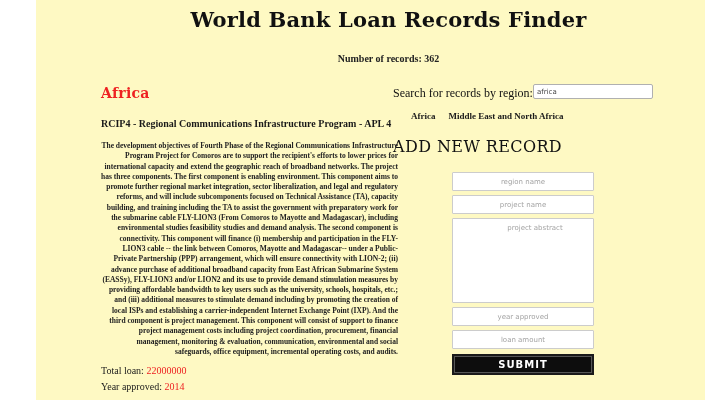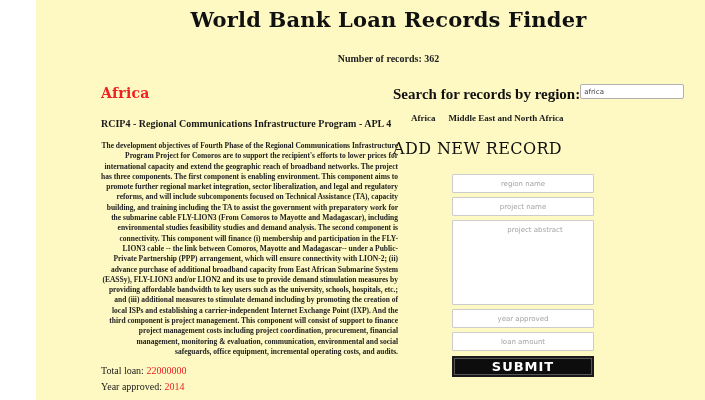--- a/index.html
+++ b/index.html
@@ -18,39 +18,39 @@
   .project-title { font-family:"Liberation Serif",serif; font-size:10px; font-weight:bold; margin-top:17px; color:#1a1a1a; }
   .abstract { font-family:"Liberation Serif",serif; font-size:7.5px; font-weight:bold; line-height:10.3px;
               margin-top:12px; color:#222; text-align:right; }
   .meta-line { font-family:"Liberation Serif",serif; font-size:10px; font-weight:normal; margin-top:8px; color:#1a1a1a; }
   .meta-line + .meta-line { margin-top:5px; }
   .red-value { color:#ee2222; }
 
   
   .right-col { position:absolute; left:357px; top:84px; width:260px; }
   .search-row { display:flex; align-items:flex-start; }
-  .search-label { font-family:"Liberation Serif",serif; font-size:15px; font-weight:bold; white-space:nowrap; padding-top:2px; color:#111; }
+  .search-label { font-family:"Liberation Serif",serif; font-size:12px; font-weight:normal; white-space:nowrap; padding-top:2px; color:#111; }
   .search-input { margin-left:auto; width:144px; height:15px; border:1px solid #b0b0b0; border-radius:2px;
                   font-family:"DejaVu Sans","Liberation Sans",sans-serif; font-size:7px; color:#444; padding:0 3px; outline:none; }
   .region-links { margin-top:10px; padding-left:18px; display:flex; gap:13px; }
   .region-link { font-family:"Liberation Serif",serif; font-size:9px; font-weight:bold; color:#1a1a1a; cursor:pointer; white-space:nowrap; }
 
   .add-heading { text-align:left; font-size:16px; font-weight:normal; margin-top:16px; letter-spacing:0.4px; color:#111; }
   .record-form { width:142px; margin:16px auto 0; display:flex; flex-direction:column; gap:4px; }
   .record-form input, .record-form textarea {
       width:100%; border:1px solid #cccccc; border-radius:1px; background:#fff;
       font-family:"DejaVu Sans","Liberation Sans",sans-serif; font-size:7px; color:#555;
       text-align:center; outline:none; }
   .record-form input { height:19px; }
   .record-form input::placeholder, .record-form textarea::placeholder { color:#a3a3a3; opacity:1; }
   .form-textarea { height:85px; resize:none; padding-top:5px;padding-left:24px; }
   .submit-button { margin-top:1px; height:21px; width:100%; background:#0d0d0d; border:2px solid #1a1a1a;
       box-shadow:inset 0 0 0 1px rgba(255,255,255,0.30);
       color:#ffffff; font-family:"DejaVu Sans","Liberation Sans",sans-serif;
-      font-size:13px; font-weight:bold; letter-spacing:1px; cursor:pointer; }
+      font-size:10px; font-weight:bold; letter-spacing:1px; cursor:pointer; }
 </style>
 </head>
 <body>
 
 <div class="page">
 
   <h1 class="title">World Bank Loan Records Finder</h1>
   <div class="records-count">Number of records: 362</div>
 
   <div class="left-col">

